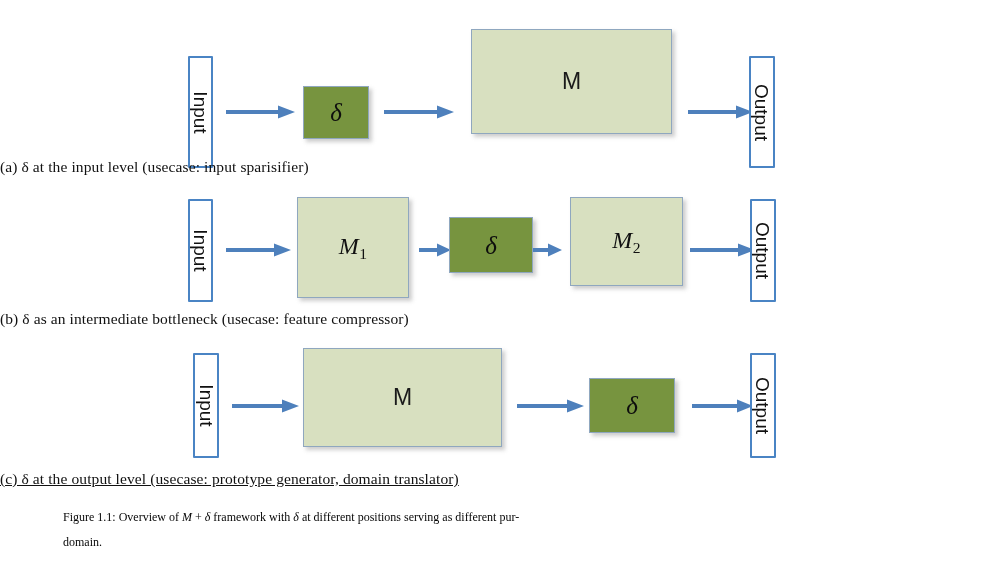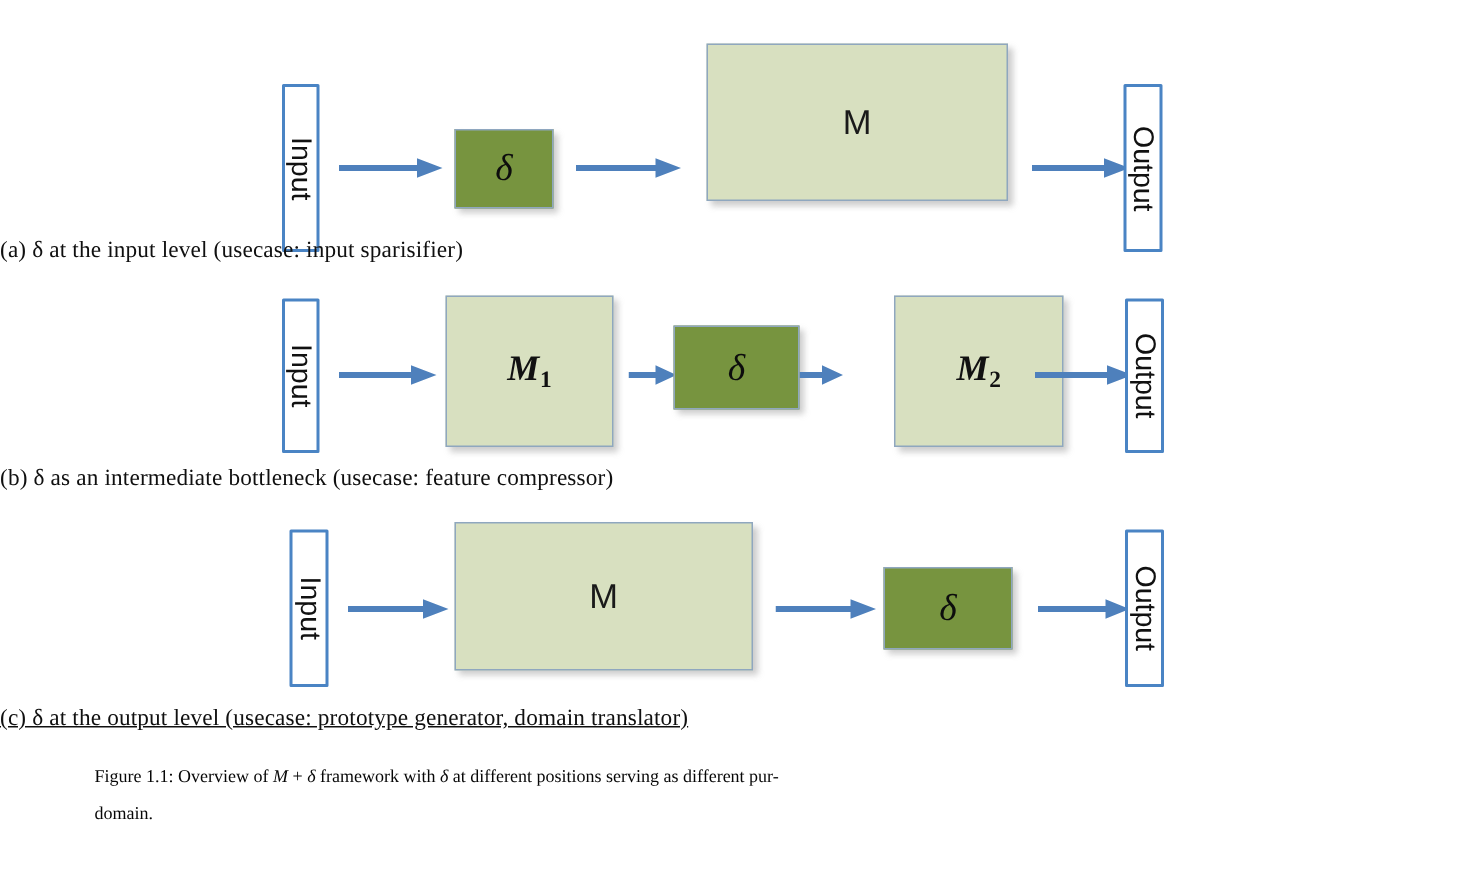--- a/index.html
+++ b/index.html
@@ -77,21 +77,20 @@
     font-size: 23px;
     color: #1a1a1a;
     line-height: 1;
   }
   .label-math {
     font-family: "Liberation Serif", serif;
     font-style: italic;
     font-size: 24px;
     color: #111111;
     line-height: 1;
-    font-weight: bold;
   }
   .label-math sub {
     font-size: 0.65em;
     font-style: normal;
     vertical-align: -0.30em;
     padding-left: 0.5px;
   }
   .delta-glyph {
     font-family: "Liberation Serif", serif;
     font-style: italic;
@@ -210,21 +209,21 @@
     <div class="node delta-box" style="left:449px; top:22px; width:84px; height:56px;">
       <span class="delta-glyph">δ</span>
     </div>
 
     <div class="arrow" style="left:533px; top:48px; width:30px;">
       <svg viewBox="0 0 30 14" preserveAspectRatio="none">
         <path d="M0,5.0 L15,5.0 L15,0.5 L29,7 L15,13.5 L15,9.0 L0,9.0 Z" fill="#4e80bc"></path>
       </svg>
     </div>
 
-    <div class="node model-box" style="left:596px; top:2px; width:113px; height:101px;">
+    <div class="node model-box" style="left:570px; top:2px; width:113px; height:89px;">
       <span class="label-math">
         <span>M</span><sub>2</sub>
       </span>
     </div>
 
     <div class="arrow" style="left:690px; top:48px; width:66px;">
       <svg viewBox="0 0 66 14" preserveAspectRatio="none">
         <path d="M0,5.0 L48,5.0 L48,0.5 L65,7 L48,13.5 L48,9.0 L0,9.0 Z" fill="#4e80bc"></path>
       </svg>
     </div>

